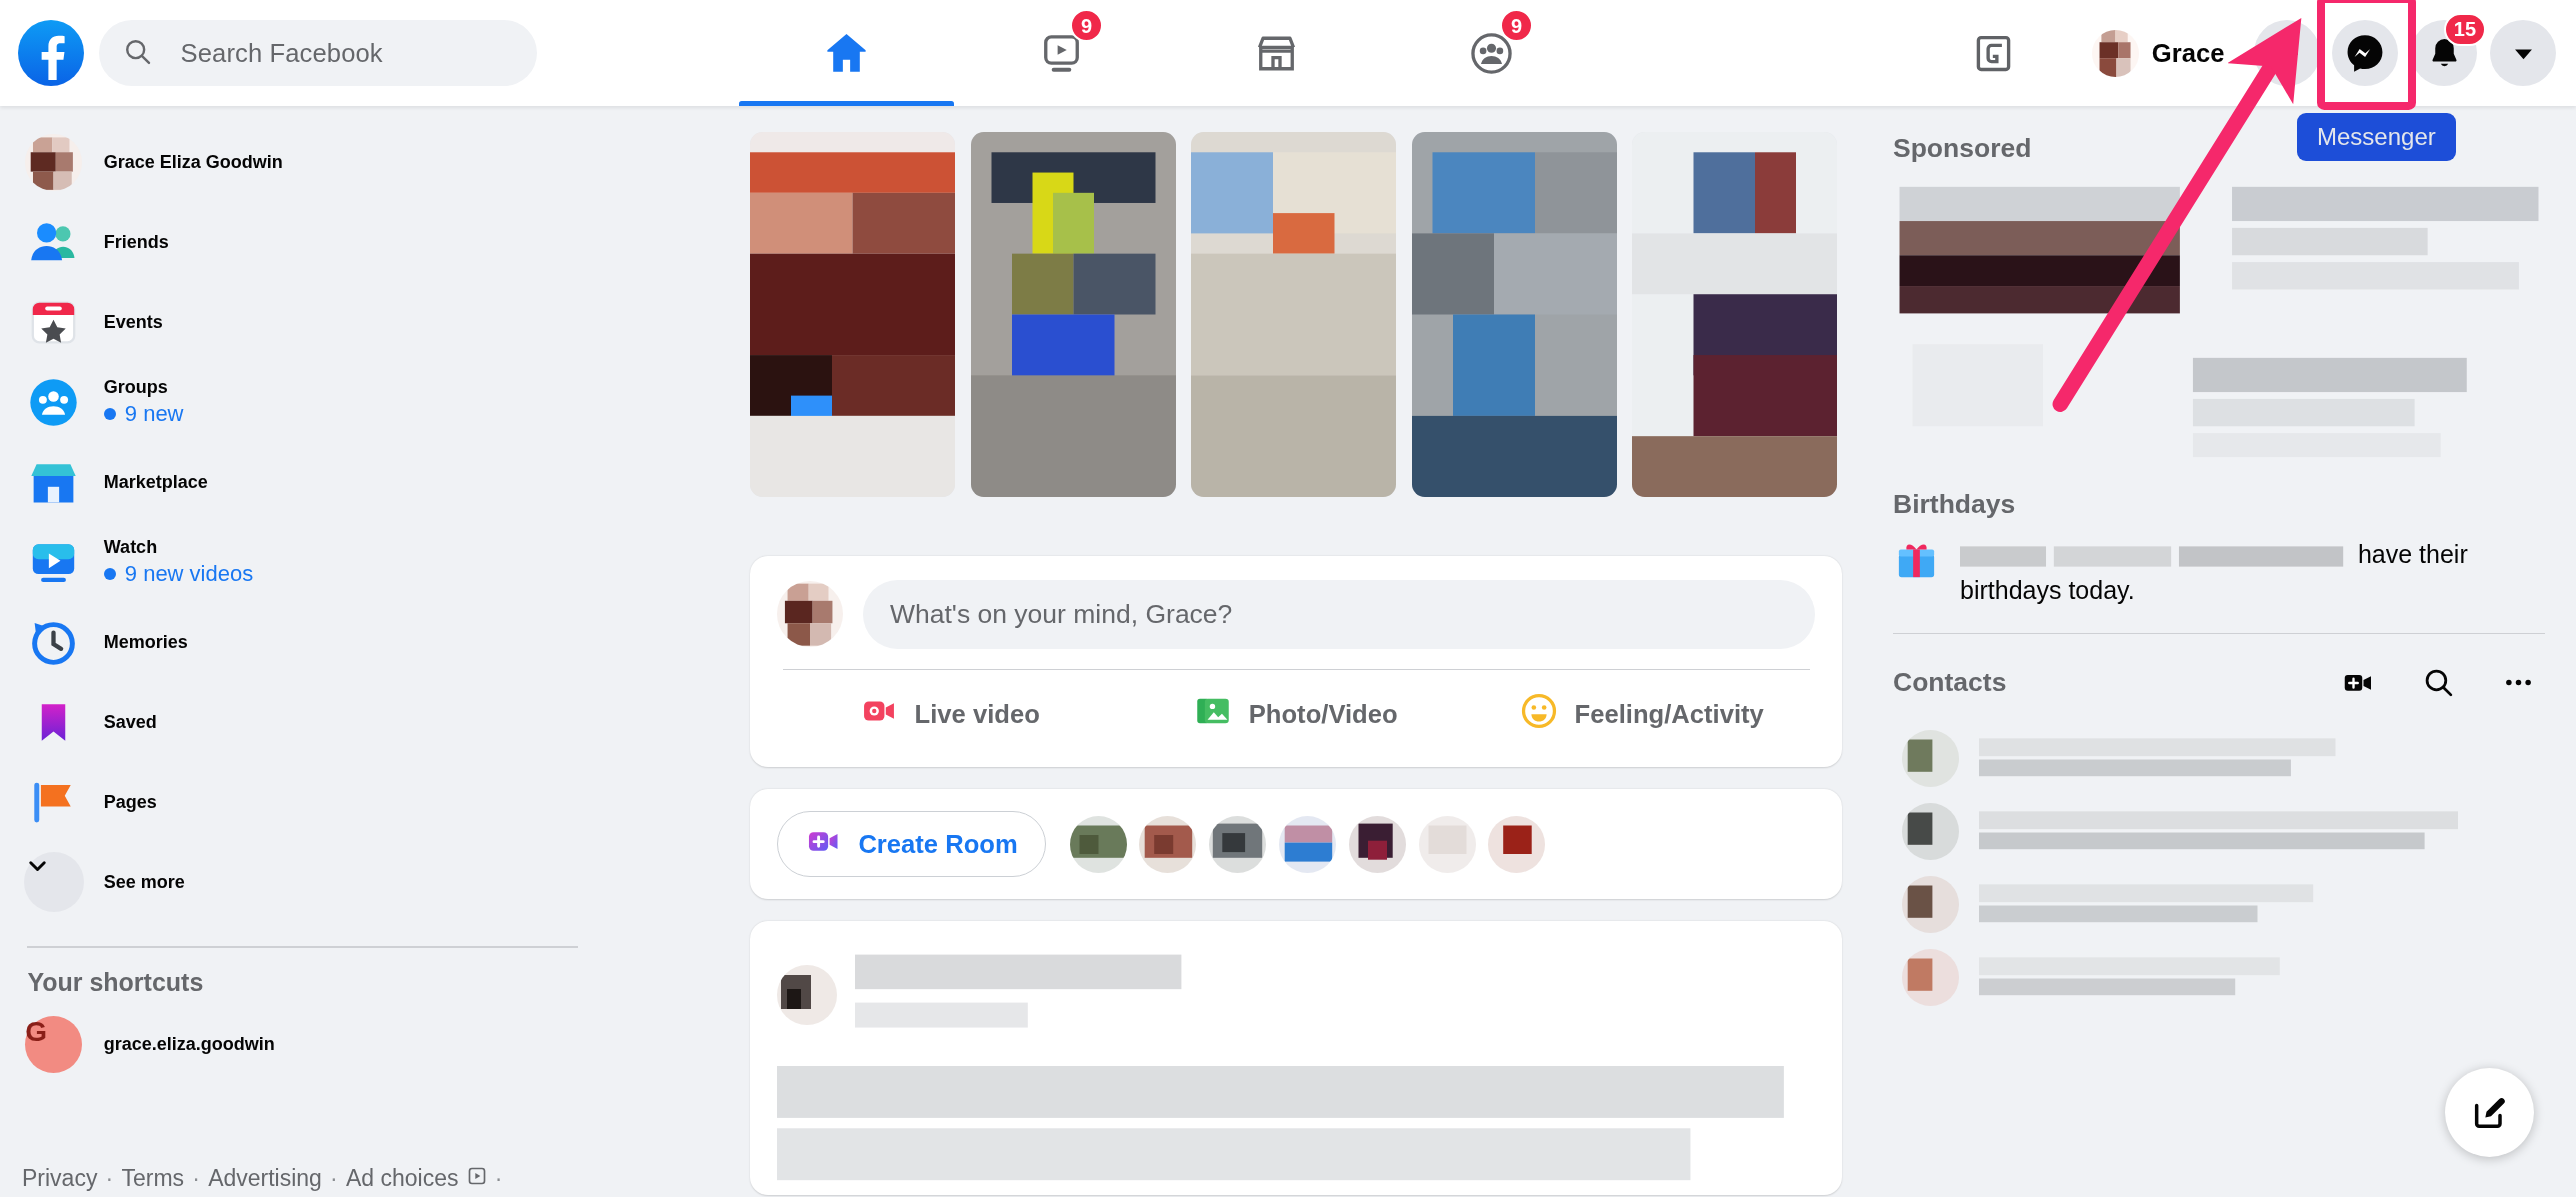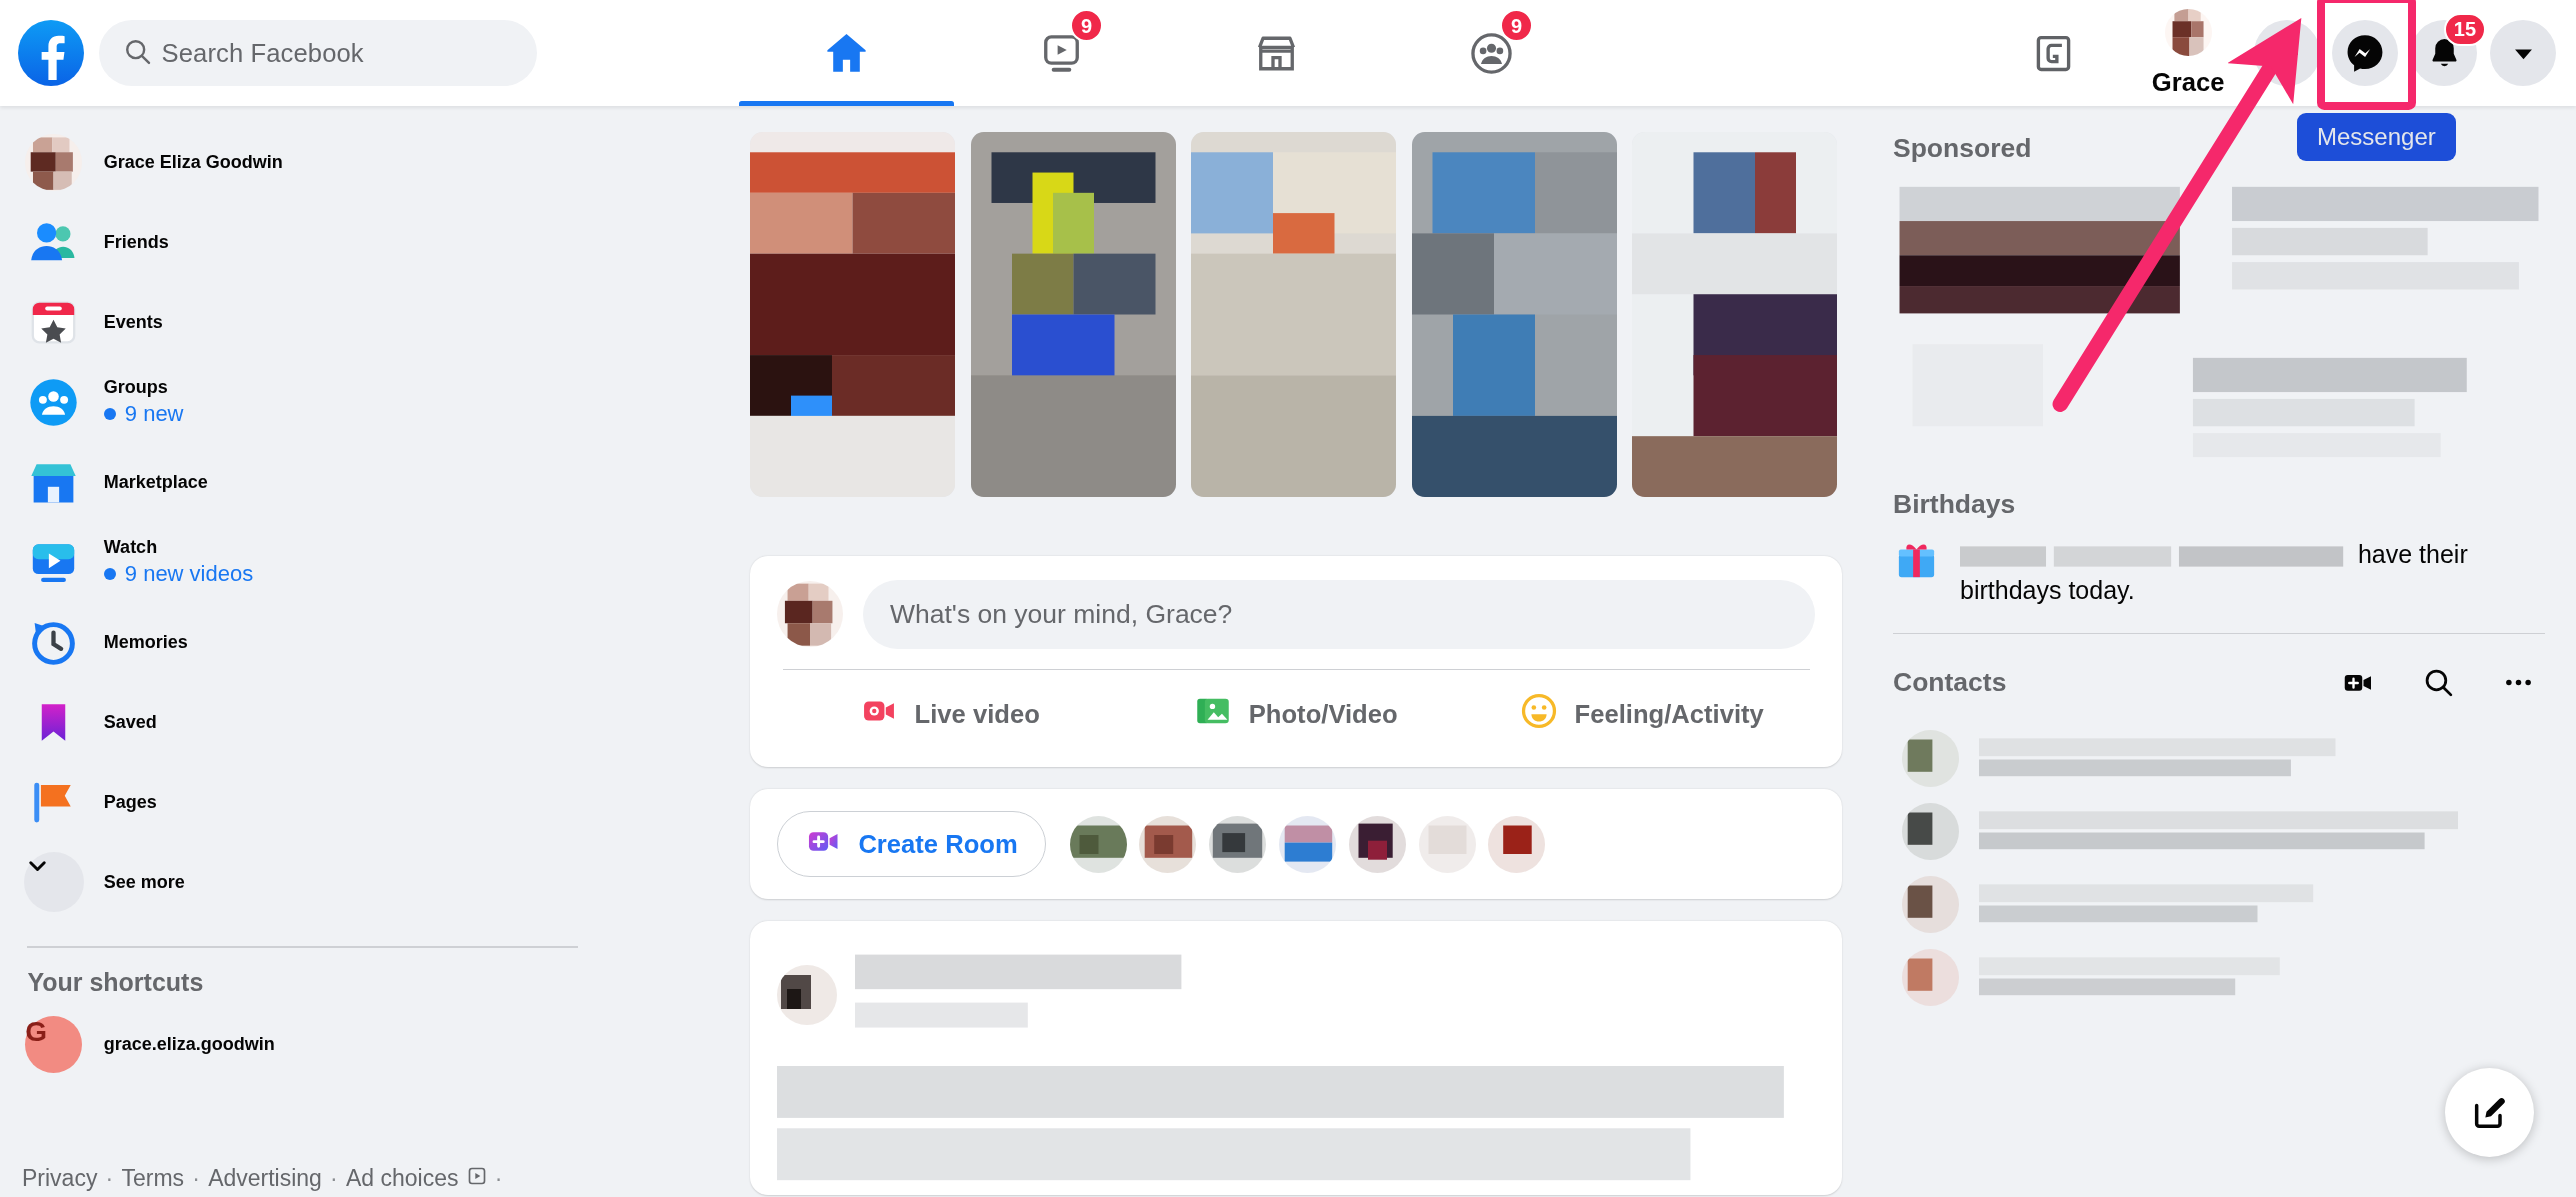--- a/index.html
+++ b/index.html
@@ -21,21 +21,21 @@
   .nav-left { display: flex; align-items: center; padding-left: 18px; gap: 14.6px; }
   .fb-logo {
     width: 66px; height: 66px; border-radius: 50%;
     background: linear-gradient(180deg,#0e9bf5 0%,#0a63e6 100%);
     display: flex; align-items: center; justify-content: center;
     position: relative;
   }
   .fb-logo svg { display:block; }
   .search-pill {
     width: 438px; height: 66px; border-radius: 37px; background: #f0f2f5;
-    display: flex; align-items: center; gap: 10px; padding: 0 24px;
+    display: flex; align-items: center; gap: 29px; padding: 0 24px;
   }
   .search-pill .magnifier { flex: 0 0 auto; }
   .search-pill .ph { color: #65676b; font-size: 25.6px; letter-spacing: 0.1px; }
 
   .nav-center {
     position: absolute; left: 739px; top: 0; width: 922px; height: 106px;
     display: flex; align-items: flex-start;
   }
   .nav-tab {
     width: 215px; height: 106px; position: relative;
@@ -53,21 +53,21 @@
   }
   .nav-tab .badge { top: 9px; right: 66px; }
 
   .nav-right {
     position: absolute; right: 20px; top: 0; height: 106px;
     display: flex; align-items: center; gap: 12.8px;
   }
   .gaming-btn { width: 82px; height: 82px; display:flex; align-items:center; justify-content:center; cursor:pointer; margin-right: 37px;}
   .profile-chip {
     display: flex; align-items: center; gap: 12.8px; padding: 5.5px 16.4px 5.5px 7.3px;
-    border-radius: 37px; cursor: pointer; flex-direction: column;
+    border-radius: 37px; cursor: pointer;
   }
   .chip-avatar {
     width: 47px; height: 47px; border-radius: 50%; overflow: hidden; position: relative;
   }
   .profile-chip .nm { font-size: 25.6px; font-weight: 600; color: #050505; }
   .circle-btn {
     width: 66px; height: 66px; border-radius: 50%; background: #e4e6eb;
     display: flex; align-items: center; justify-content: center; cursor: pointer; position: relative; text-align: right;
   }
   .circle-btn .badge { top: -7.3px; right: -9px; }

